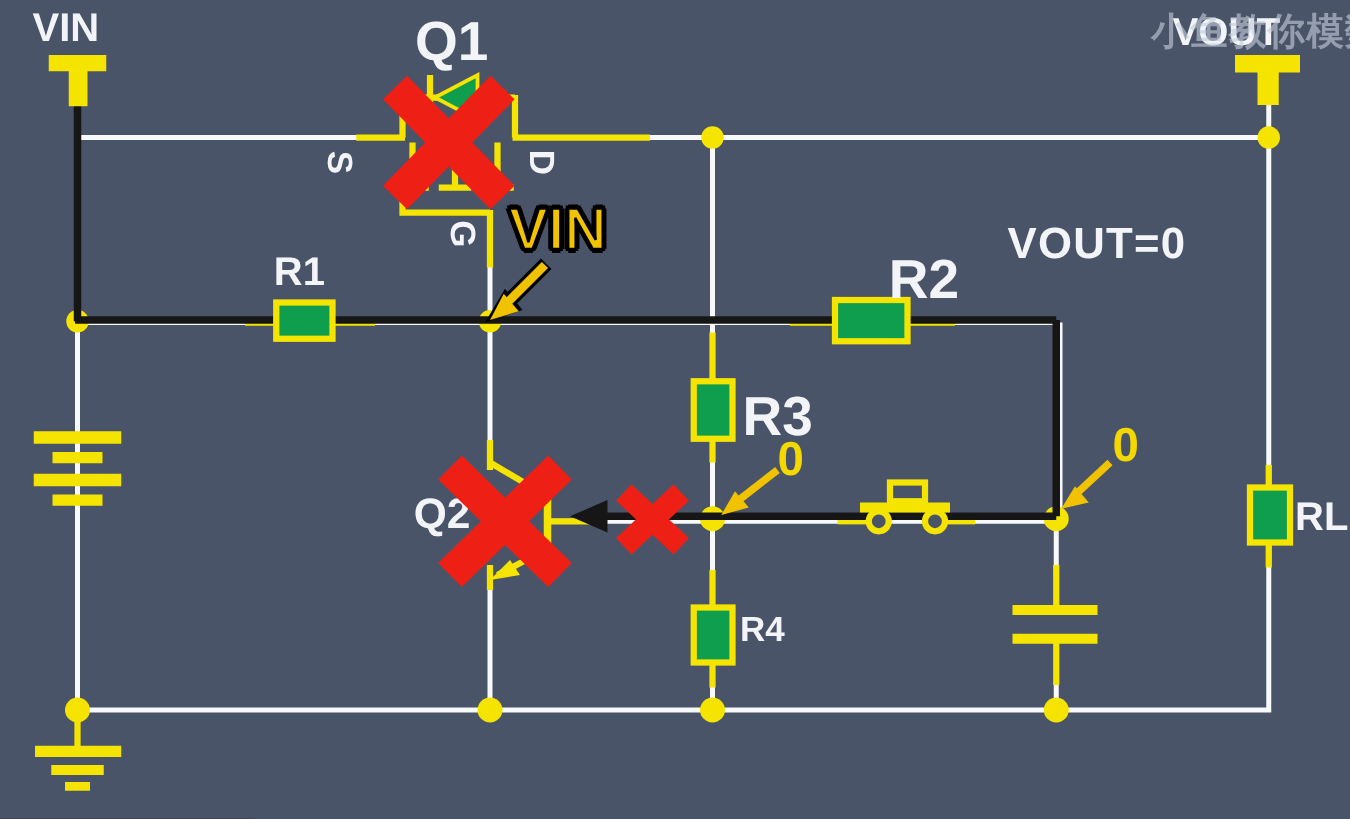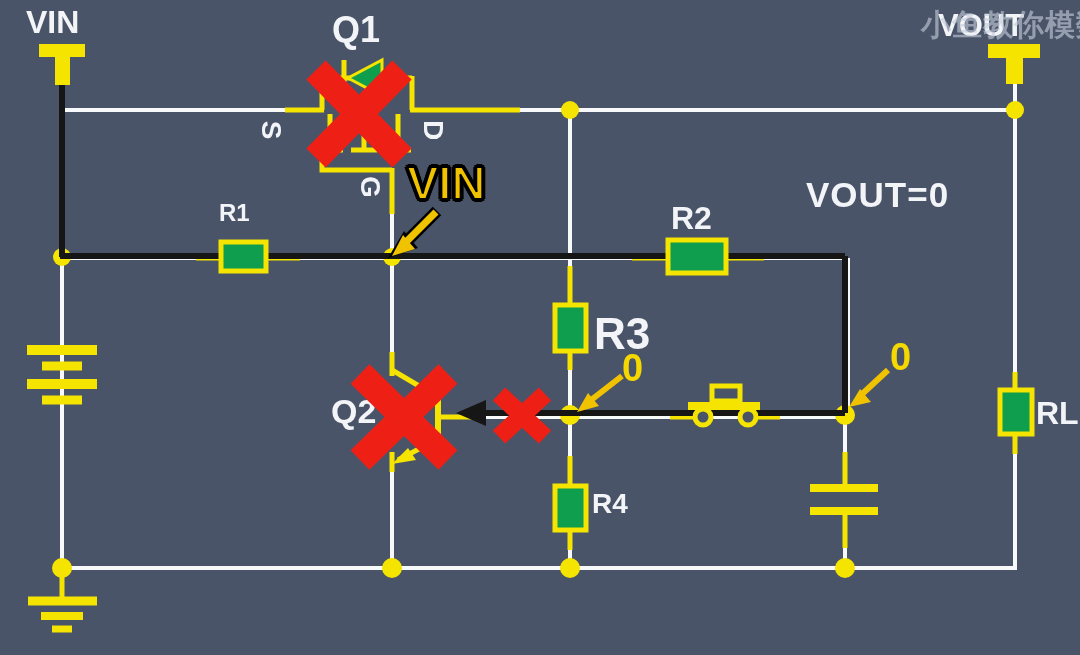--- a/index.html
+++ b/index.html
@@ -21,24 +21,24 @@
   .sr{stroke:var(--error_red);fill:none;}
   .fy{fill:var(--component_yellow);}
   .fg{fill:var(--resistor_green);stroke:var(--component_yellow);}
   .fb{fill:var(--path_black);}
   .fbg{fill:var(--background);stroke:var(--component_yellow);}
   .fgold{fill:var(--annotation_gold);}
   .sgold{stroke:var(--annotation_gold);fill:none;}
 
   .vin-lbl{left:26px;top:6px;font-size:32px;}
   .vout-lbl{left:938px;top:10px;font-size:31px;}
-  .q1-lbl{left:332px;top:12px;font-size:36px;}
+  .q1-lbl{left:332px;top:12px;font-size:44px;}
   .q2-lbl{left:331px;top:394px;font-size:34px;}
-  .r1-lbl{left:219px;top:201px;font-size:24px;}
-  .r2-lbl{left:671px;top:202px;font-size:32px;}
+  .r1-lbl{left:219px;top:201px;font-size:32px;}
+  .r2-lbl{left:711px;top:202px;font-size:44px;}
   .r3-lbl{left:594px;top:312px;font-size:44px;}
   .r4-lbl{left:592px;top:490px;font-size:28px;}
   .rl-lbl{left:1036px;top:397px;font-size:32px;}
   .pin{font-size:28px;}
   .pin-s{left:262px;top:116px;}
   .pin-d{left:423px;top:116px;}
   .pin-g{left:359px;top:173px;}
   .vout-eq{left:806px;top:146px;font-size:35px;letter-spacing:1px;margin-top:31px;}
   .vin-ann{
     left:407px;top:159px;font-size:47px;color:var(--annotation_gold);

